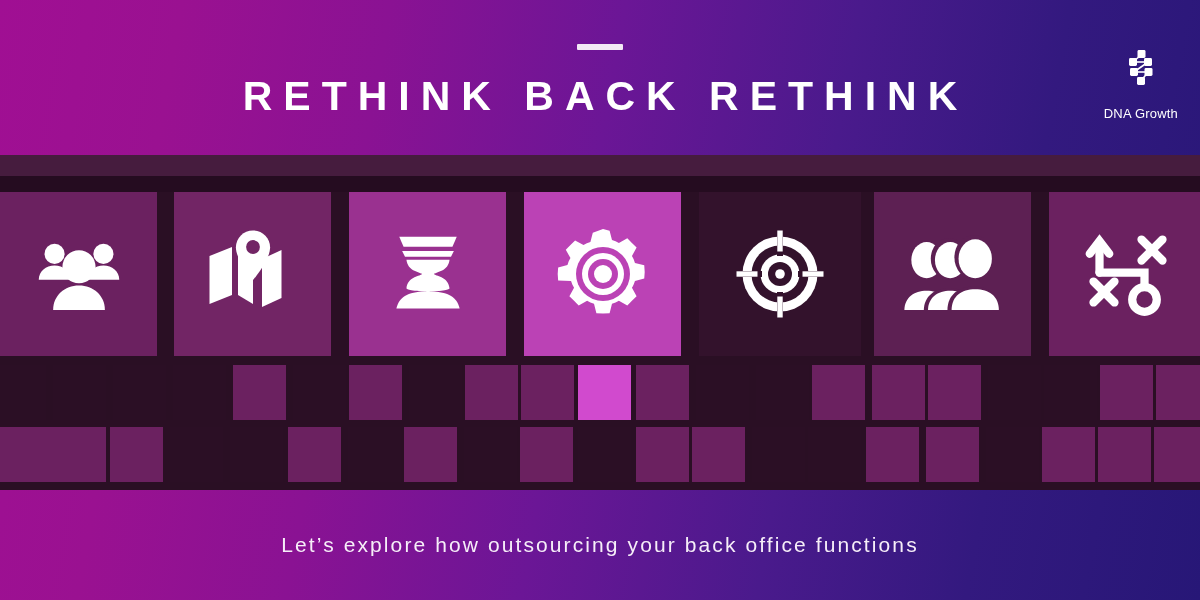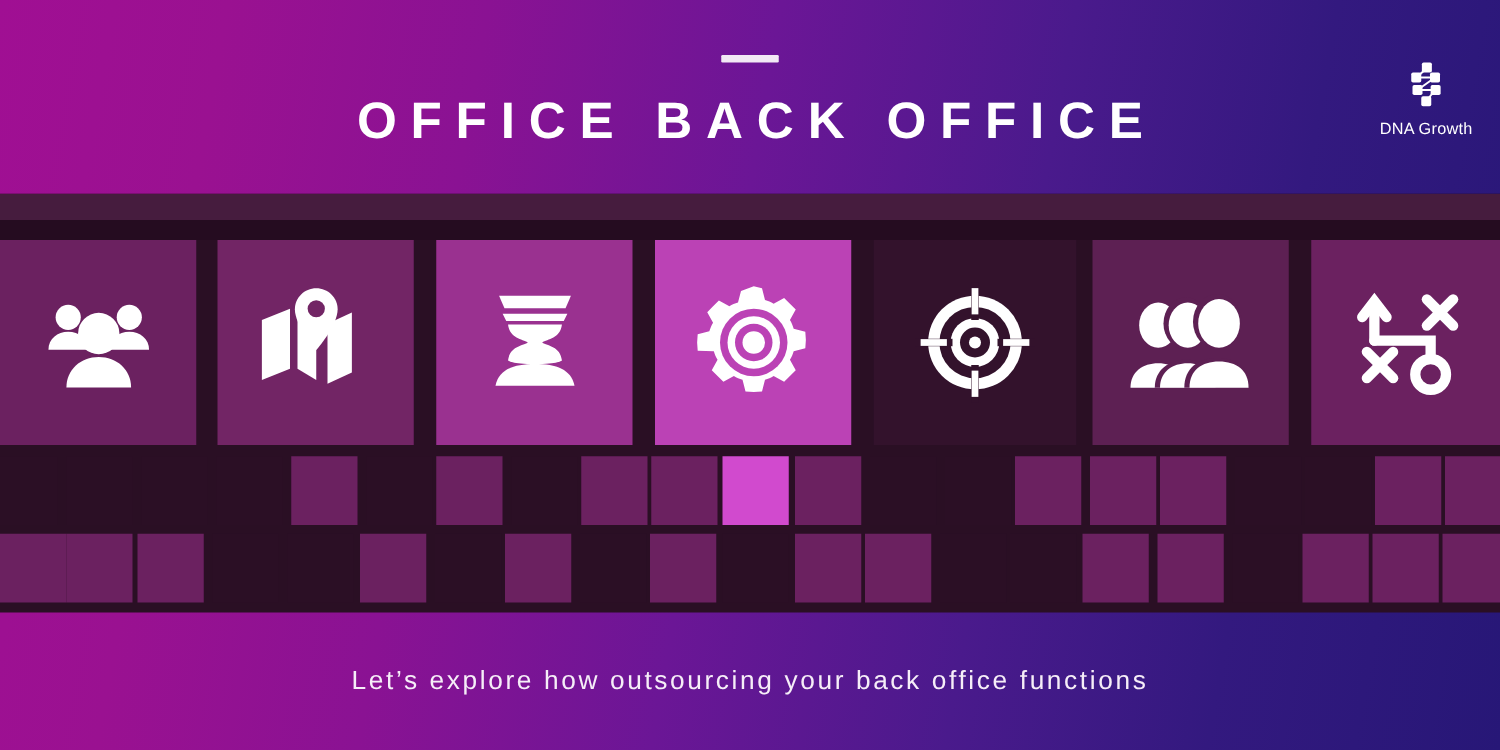--- a/index.html
+++ b/index.html
@@ -33,21 +33,21 @@
     white-space:nowrap;
   }
 
   
   .brand{
     position:absolute;right:22px;top:48px;
     display:flex;flex-direction:column;align-items:center;
   }
   .brand-mark{width:46px;height:42px;display:block;}
   .brand-name{
-    margin-top:5px;color:#ffffff;font-size:13px;font-weight:400;letter-spacing:.2px;
+    margin-top:16px;color:#ffffff;font-size:13px;font-weight:400;letter-spacing:.2px;
     white-space:nowrap;
   }
 
   
   .panel{
     position:absolute;left:0;top:155px;width:1200px;height:335px;
     background:#2a0f24;
     overflow:hidden;
   }
   .panel-topband{
@@ -84,21 +84,21 @@
     white-space:nowrap;font-weight:400;
   }
 </style>
 </head>
 <body>
 
 <div class="banner">
 
   <div class="header">
     <div class="title-dash"></div>
-    <div class="title">OFFICE BACK OFFICE</div>
+    <div class="title">RETHINK BACK RETHINK</div>
   </div>
 
   <div class="brand">
     <svg class="brand-mark" viewBox="0 0 46 42">
       <g stroke="#ffffff" stroke-width="1.6" fill="none">
         <line x1="23" y1="7" x2="15" y2="14"></line>
         <line x1="15" y1="14" x2="30" y2="14"></line>
         <line x1="30" y1="14" x2="16" y2="24"></line>
         <line x1="16" y1="24" x2="30" y2="24"></line>
         <line x1="30" y1="24" x2="23" y2="33"></line>

